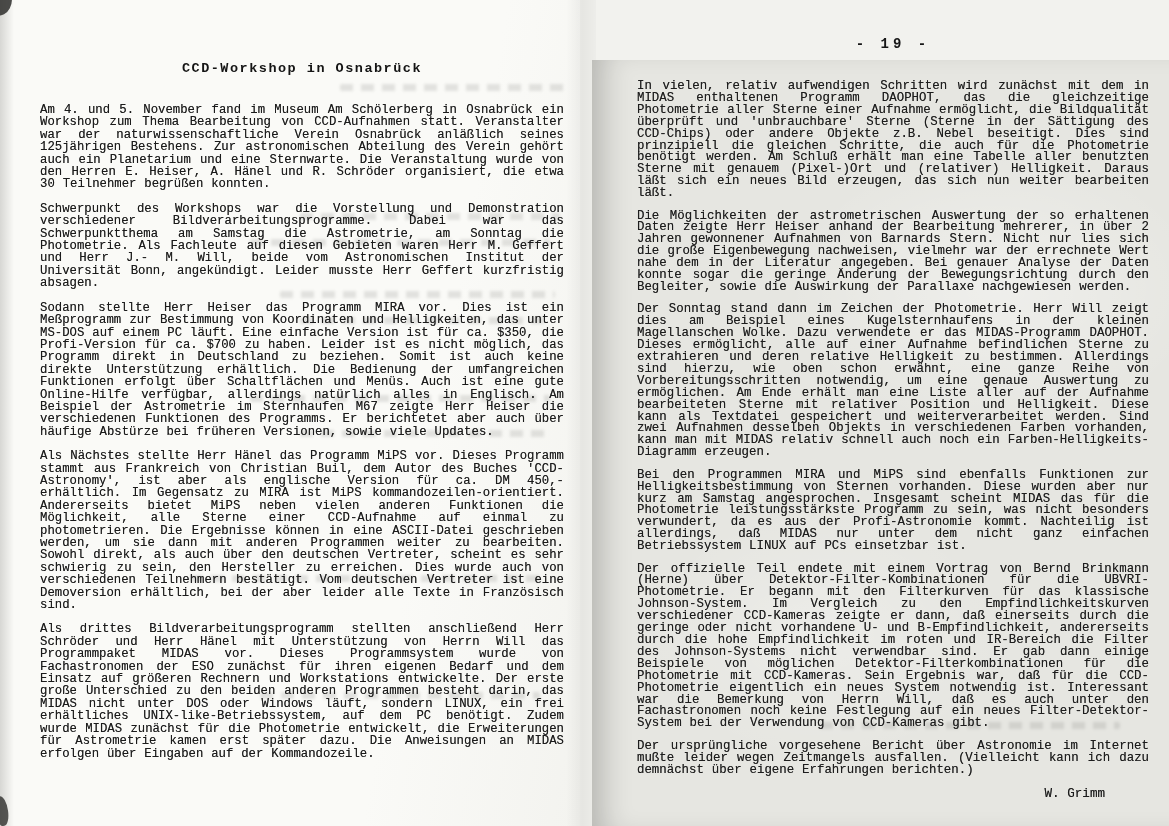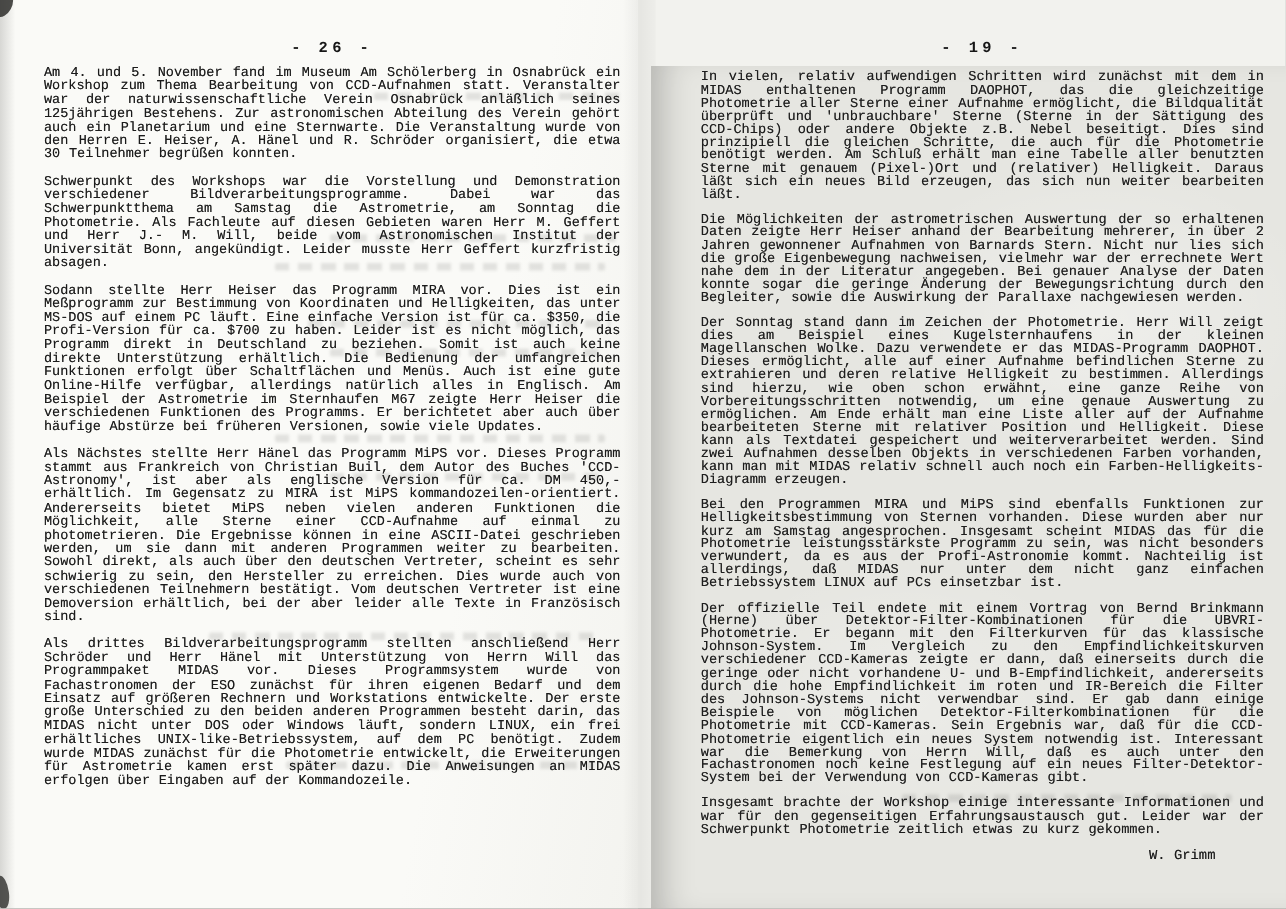--- a/index.html
+++ b/index.html
@@ -41,22 +41,22 @@
     text-align:center;font-weight:bold;font-size:13.5px;letter-spacing:1.5px;
     margin-top:25px;color:#141414;
   }
   .body-text p{
     margin:0 0 12px 0;
     text-align:justify;
     font-size:12.3px;line-height:12.4px;
     text-shadow:0 0 0.5px rgba(20,20,20,0.6);
     word-spacing:0.5px;
   }
-  .col-left .body-text{margin-top:8px;}
-  .col-right .body-text{margin-top:13px;}
+  .col-left .body-text{margin-top:28px;}
+  .col-right .body-text{margin-top:29px;}
   .col-right .body-text p{
     font-size:12.4px;line-height:11.9px;margin:0 0 10.5px 0;
     color:#1d1d1d;
   }
   .signature{
     text-align:right;padding-right:44px;
     font-size:12.6px;margin-top:2px;
     text-shadow:0 0 0.5px rgba(20,20,20,0.6);
   }
   
@@ -90,36 +90,36 @@
   <div class="ghost" style="left:250px;top:239px;width:300px;"></div>
   <div class="ghost" style="left:280px;top:291px;width:275px;"></div>
   <div class="ghost" style="left:300px;top:317px;width:250px;"></div>
   <div class="ghost" style="left:250px;top:395px;width:300px;"></div>
   <div class="ghost" style="left:300px;top:430px;width:245px;"></div>
   <div class="ghost" style="left:190px;top:575px;width:355px;"></div>
   <div class="ghost" style="left:260px;top:692px;width:280px;"></div>
   <div class="ghost" style="left:820px;top:722px;width:300px;"></div>
 
   <div class="col col-left">
-    <div class="page-num">- 26 -</div>
+    <div class="doc-title">CCD-Workshop in Osnabrück</div>
     <div class="body-text">
       <p>Am 4. und 5. November fand im Museum Am Schölerberg in Osnabrück ein Workshop zum Thema Bearbeitung von CCD-Aufnahmen statt. Veranstalter war der naturwissenschaftliche Verein Osnabrück anläßlich seines 125jährigen Bestehens. Zur astronomischen Abteilung des Verein gehört auch ein Planetarium und eine Sternwarte. Die Veranstaltung wurde von den Herren E. Heiser, A. Hänel und R. Schröder organisiert, die etwa 30 Teilnehmer begrüßen konnten.</p>
       <p>Schwerpunkt des Workshops war die Vorstellung und Demonstration verschiedener Bildverarbeitungsprogramme. Dabei war das Schwerpunktthema am Samstag die Astrometrie, am Sonntag die Photometrie. Als Fachleute auf diesen Gebieten waren Herr M. Geffert und Herr J.- M. Will, beide vom Astronomischen Institut der Universität Bonn, angekündigt. Leider musste Herr Geffert kurzfristig absagen.</p>
       <p>Sodann stellte Herr Heiser das Programm MIRA vor. Dies ist ein Meßprogramm zur Bestimmung von Koordinaten und Helligkeiten, das unter MS-DOS auf einem PC läuft. Eine einfache Version ist für ca. $350, die Profi-Version für ca. $700 zu haben. Leider ist es nicht möglich, das Programm direkt in Deutschland zu beziehen. Somit ist auch keine direkte Unterstützung erhältlich. Die Bedienung der umfangreichen Funktionen erfolgt über Schaltflächen und Menüs. Auch ist eine gute Online-Hilfe verfügbar, allerdings natürlich alles in Englisch. Am Beispiel der Astrometrie im Sternhaufen M67 zeigte Herr Heiser die verschiedenen Funktionen des Programms. Er berichtetet aber auch über häufige Abstürze bei früheren Versionen, sowie viele Updates.</p>
       <p>Als Nächstes stellte Herr Hänel das Programm MiPS vor. Dieses Programm stammt aus Frankreich von Christian Buil, dem Autor des Buches 'CCD-Astronomy', ist aber als englische Version für ca. DM 450,- erhältlich. Im Gegensatz zu MIRA ist MiPS kommandozeilen-orientiert. Andererseits bietet MiPS neben vielen anderen Funktionen die Möglichkeit, alle Sterne einer CCD-Aufnahme auf einmal zu photometrieren. Die Ergebnisse können in eine ASCII-Datei geschrieben werden, um sie dann mit anderen Programmen weiter zu bearbeiten. Sowohl direkt, als auch über den deutschen Vertreter, scheint es sehr schwierig zu sein, den Hersteller zu erreichen. Dies wurde auch von verschiedenen Teilnehmern bestätigt. Vom deutschen Vertreter ist eine Demoversion erhältlich, bei der aber leider alle Texte in Französisch sind.</p>
       <p>Als drittes Bildverarbeitungsprogramm stellten anschließend Herr Schröder und Herr Hänel mit Unterstützung von Herrn Will das Programmpaket MIDAS vor. Dieses Programmsystem wurde von Fachastronomen der ESO zunächst für ihren eigenen Bedarf und dem Einsatz auf größeren Rechnern und Workstations entwickelte. Der erste große Unterschied zu den beiden anderen Programmen besteht darin, das MIDAS nicht unter DOS oder Windows läuft, sondern LINUX, ein frei erhältliches UNIX-like-Betriebssystem, auf dem PC benötigt. Zudem wurde MIDAS zunächst für die Photometrie entwickelt, die Erweiterungen für Astrometrie kamen erst später dazu. Die Anweisungen an MIDAS erfolgen über Eingaben auf der Kommandozeile.</p>
     </div>
   </div>
 
   <div class="col col-right">
     <div class="page-num">- 19 -</div>
     <div class="body-text">
       <p>In vielen, relativ aufwendigen Schritten wird zunächst mit dem in MIDAS enthaltenen Programm DAOPHOT, das die gleichzeitige Photometrie aller Sterne einer Aufnahme ermöglicht, die Bildqualität überprüft und 'unbrauchbare' Sterne (Sterne in der Sättigung des CCD-Chips) oder andere Objekte z.B. Nebel beseitigt. Dies sind prinzipiell die gleichen Schritte, die auch für die Photometrie benötigt werden. Am Schluß erhält man eine Tabelle aller benutzten Sterne mit genauem (Pixel-)Ort und (relativer) Helligkeit. Daraus läßt sich ein neues Bild erzeugen, das sich nun weiter bearbeiten läßt.</p>
       <p>Die Möglichkeiten der astrometrischen Auswertung der so erhaltenen Daten zeigte Herr Heiser anhand der Bearbeitung mehrerer, in über 2 Jahren gewonnener Aufnahmen von Barnards Stern. Nicht nur lies sich die große Eigenbewegung nachweisen, vielmehr war der errechnete Wert nahe dem in der Literatur angegeben. Bei genauer Analyse der Daten konnte sogar die geringe Änderung der Bewegungsrichtung durch den Begleiter, sowie die Auswirkung der Parallaxe nachgewiesen werden.</p>
       <p>Der Sonntag stand dann im Zeichen der Photometrie. Herr Will zeigt dies am Beispiel eines Kugelsternhaufens in der kleinen Magellanschen Wolke. Dazu verwendete er das MIDAS-Programm DAOPHOT. Dieses ermöglicht, alle auf einer Aufnahme befindlichen Sterne zu extrahieren und deren relative Helligkeit zu bestimmen. Allerdings sind hierzu, wie oben schon erwähnt, eine ganze Reihe von Vorbereitungsschritten notwendig, um eine genaue Auswertung zu ermöglichen. Am Ende erhält man eine Liste aller auf der Aufnahme bearbeiteten Sterne mit relativer Position und Helligkeit. Diese kann als Textdatei gespeichert und weiterverarbeitet werden. Sind zwei Aufnahmen desselben Objekts in verschiedenen Farben vorhanden, kann man mit MIDAS relativ schnell auch noch ein Farben-Helligkeits-Diagramm erzeugen.</p>
       <p>Bei den Programmen MIRA und MiPS sind ebenfalls Funktionen zur Helligkeitsbestimmung von Sternen vorhanden. Diese wurden aber nur kurz am Samstag angesprochen. Insgesamt scheint MIDAS das für die Photometrie leistungsstärkste Programm zu sein, was nicht besonders verwundert, da es aus der Profi-Astronomie kommt. Nachteilig ist allerdings, daß MIDAS nur unter dem nicht ganz einfachen Betriebssystem LINUX auf PCs einsetzbar ist.</p>
       <p>Der offizielle Teil endete mit einem Vortrag von Bernd Brinkmann (Herne) über Detektor-Filter-Kombinationen für die UBVRI-Photometrie. Er begann mit den Filterkurven für das klassische Johnson-System. Im Vergleich zu den Empfindlichkeitskurven verschiedener CCD-Kameras zeigte er dann, daß einerseits durch die geringe oder nicht vorhandene U- und B-Empfindlichkeit, andererseits durch die hohe Empfindlichkeit im roten und IR-Bereich die Filter des Johnson-Systems nicht verwendbar sind. Er gab dann einige Beispiele von möglichen Detektor-Filterkombinationen für die Photometrie mit CCD-Kameras. Sein Ergebnis war, daß für die CCD-Photometrie eigentlich ein neues System notwendig ist. Interessant war die Bemerkung von Herrn Will, daß es auch unter den Fachastronomen noch keine Festlegung auf ein neues Filter-Detektor-System bei der Verwendung von CCD-Kameras gibt.</p>
-      <p>Insgesamt brachte der Workshop einige interessante Informationen und war für den gegenseitigen Erfahrungsaustausch gut. Leider war der Schwerpunkt Photometrie zeitlich etwas zu kurz gekommen.</p>
+      <p>Der ursprüngliche vorgesehene Bericht über Astronomie im Internet mußte leider wegen Zeitmangels ausfallen. (Vielleicht kann ich dazu demnächst über eigene Erfahrungen berichten.)</p>
     </div>
     <div class="signature">W. Grimm</div>
   </div>
 
 </div>
 
 </body></html>

